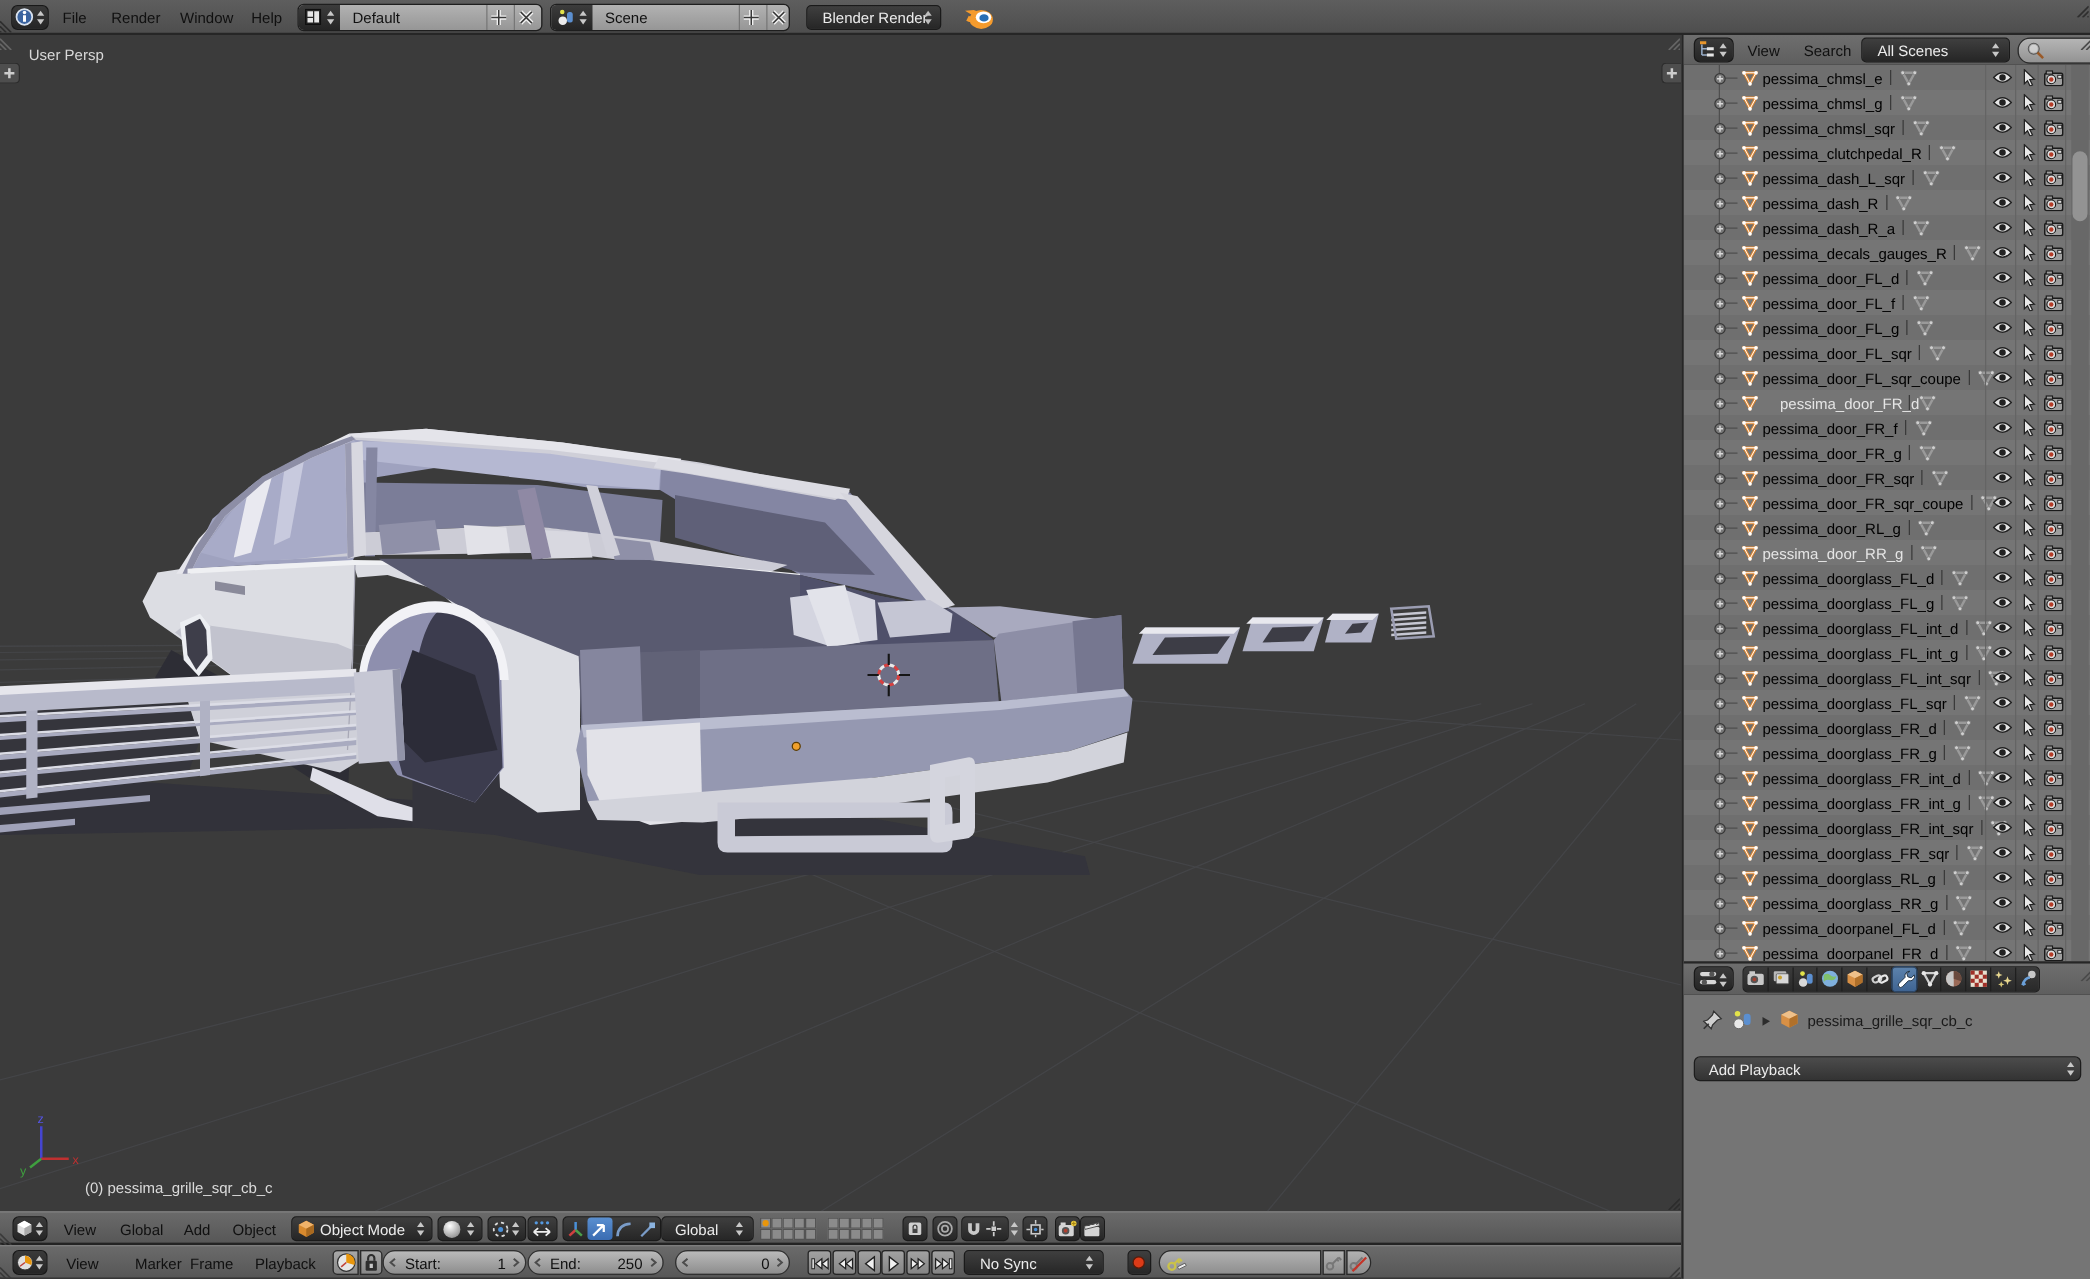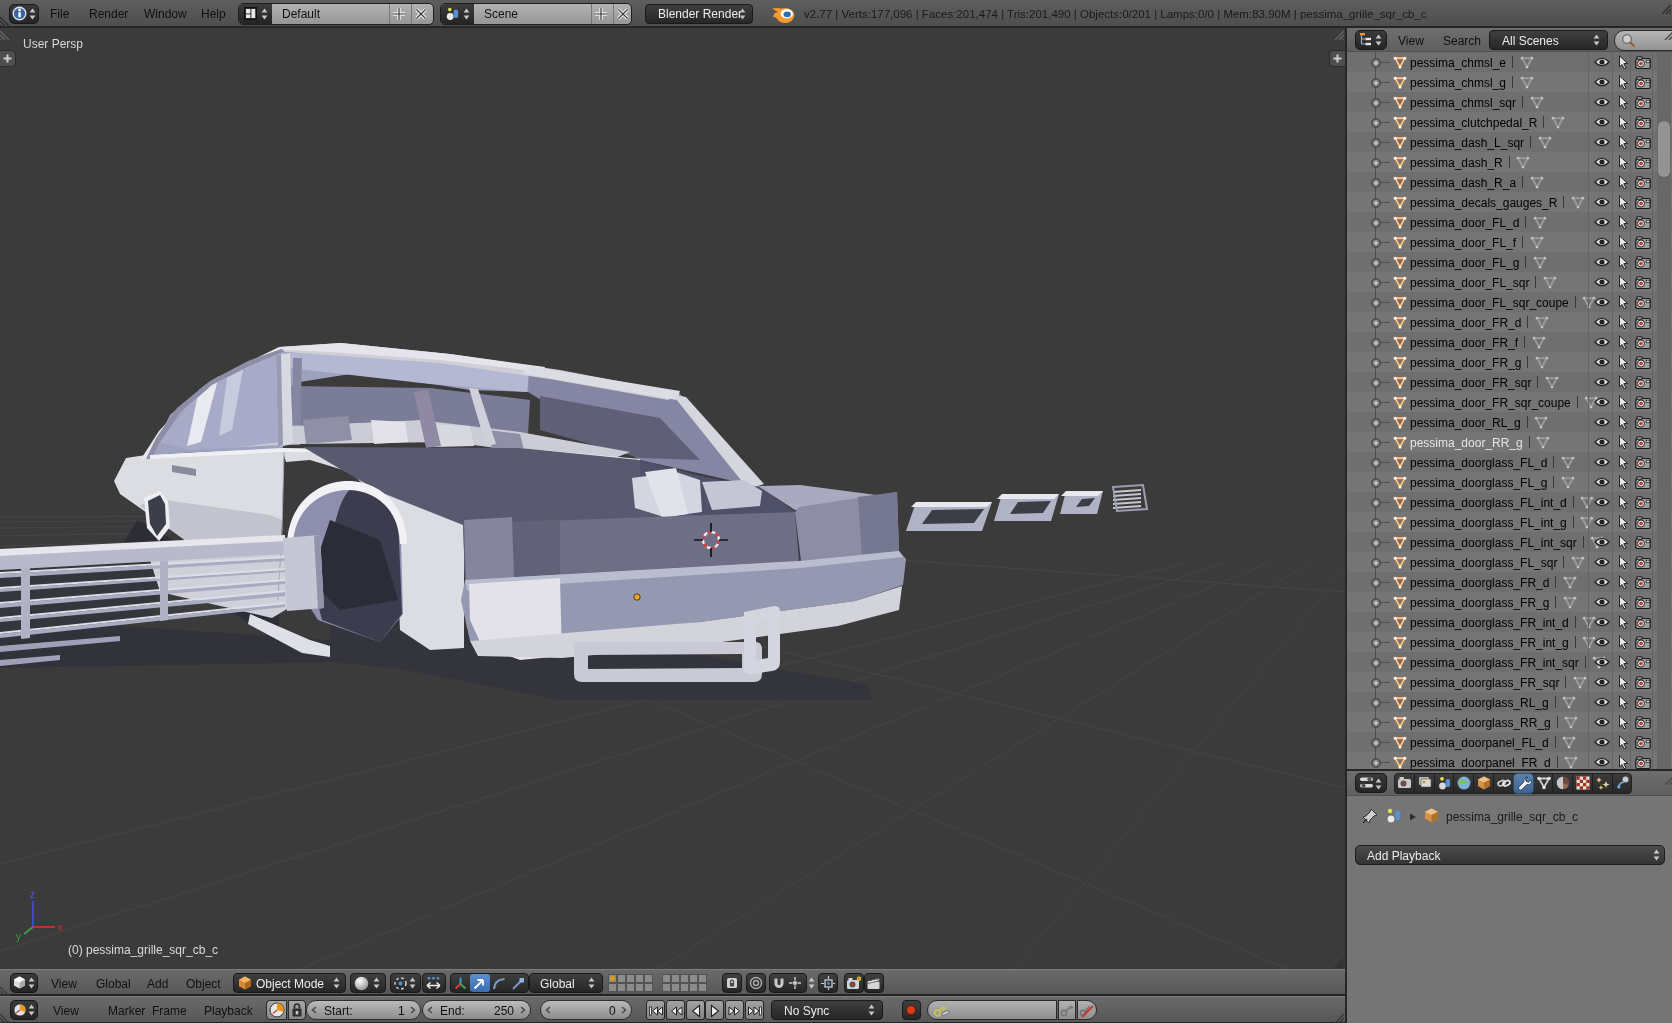--- a/index.html
+++ b/index.html
@@ -79,21 +79,20 @@
       <path d="M3.5 0.5 L6.4 4.6 L0.6 4.6 Z" fill="#bdbdbd"></path>
       <path d="M3.5 11.5 L0.6 7.4 L6.4 7.4 Z" fill="#bdbdbd"></path>
     </svg>
     <svg class="abs" style="left:770px;top:5px" width="26" height="19" viewBox="0 0 26 19">
 <path d="M3 11.5 Q8 14.5 12 11 L5 7.5 Z" fill="#f59b2d"></path>
 <path d="M2 3.5 L12 9.5 L16 5.5 L9 3 Z" fill="#f59b2d"></path>
 <ellipse cx="15" cy="10.5" rx="9.3" ry="7.6" fill="#f59b2d"></ellipse>
 <ellipse cx="16.8" cy="8.8" rx="6.2" ry="4.7" fill="#fff"></ellipse>
 <ellipse cx="17.2" cy="9.3" rx="3.7" ry="2.9" fill="#2a6fb4"></ellipse>
     </svg>
-    <div class="txt" style="left:804px;top:8px;color:#1a1a1a;font-size:11.5px">v2.77 | Verts:177,096 | Faces:201,474 | Tris:201,490 | Objects:0/201 | Lamps:0/0 | Mem:83.90M | pessima_grille_sqr_cb_c</div>
     <svg class="abs" style="left:0px;top:14px" width="12" height="12" viewBox="0 0 12 12" stroke="#2e2e2e" stroke-width="1.4">
       <line x1="0" y1="3" x2="9" y2="12"></line>
       <line x1="0" y1="7" x2="5" y2="12"></line>
       <line x1="0" y1="11" x2="1" y2="12"></line>
     </svg>
     <svg class="abs" style="left:1659px;top:2px" width="12" height="12" viewBox="0 0 12 12" stroke="#2e2e2e" stroke-width="1.4">
       <line x1="3" y1="12" x2="12" y2="3"></line>
       <line x1="7" y1="12" x2="12" y2="7"></line>
       <line x1="11" y1="12" x2="12" y2="11"></line>
     </svg>
@@ -1042,21 +1041,21 @@
         <circle cx="5" cy="5" r="4.1" fill="#787878" stroke="#383838" stroke-width="1"></circle>
         <path d="M5 2.6 V7.4 M2.6 5 H7.4" stroke="#d8d8d8" stroke-width="1.2"></path>
       </svg>
       <svg class="abs" style="left:46px;top:264px" width="14" height="13" viewBox="0 0 14 13">
         <path d="M2.2 2.2 L11.8 2.2 L7 11 Z" fill="none" stroke="#e8892c" stroke-width="2.2"></path>
         <path d="M2.2 2.2 L11.8 2.2 L7 11 Z" fill="none" stroke="#fff" stroke-width="0.8"></path>
         <circle cx="2.2" cy="2.2" r="1.5" fill="#fff"></circle>
         <circle cx="11.8" cy="2.2" r="1.5" fill="#fff"></circle>
         <circle cx="7" cy="11" r="1.5" fill="#fff"></circle>
       </svg>
-      <div class="txt" style="left:63px;top:264px;color:#000000">pessima_door_FR_d</div>
+      <div class="txt" style="left:77px;top:264px;color:#e5e5e5">pessima_door_FR_d</div>
       <div class="abs" style="left:180px;top:264px;width:1px;height:12px;background:#3a3a3a;"></div>
       <svg class="abs" style="left:188px;top:264px" width="14" height="13" viewBox="0 0 14 13">
         <path d="M2.2 2.2 L11.8 2.2 L7 11 Z" fill="none" stroke="#9a9a9a" stroke-width="2"></path>
         <circle cx="2.2" cy="2.2" r="1.6" fill="#cfcfcf" stroke="#777" stroke-width="0.6"></circle>
         <circle cx="11.8" cy="2.2" r="1.6" fill="#cfcfcf" stroke="#777" stroke-width="0.6"></circle>
         <circle cx="7" cy="11" r="1.6" fill="#cfcfcf" stroke="#777" stroke-width="0.6"></circle>
       </svg>
       <svg class="abs" style="left:247px;top:264px" width="16" height="12" viewBox="0 0 16 12">
         <path d="M1 6 Q8 -1.5 15 6 Q8 13.5 1 6 Z" fill="#e6e6e6" stroke="#222" stroke-width="1.2"></path>
         <circle cx="8" cy="6" r="2.6" fill="#222"></circle>

